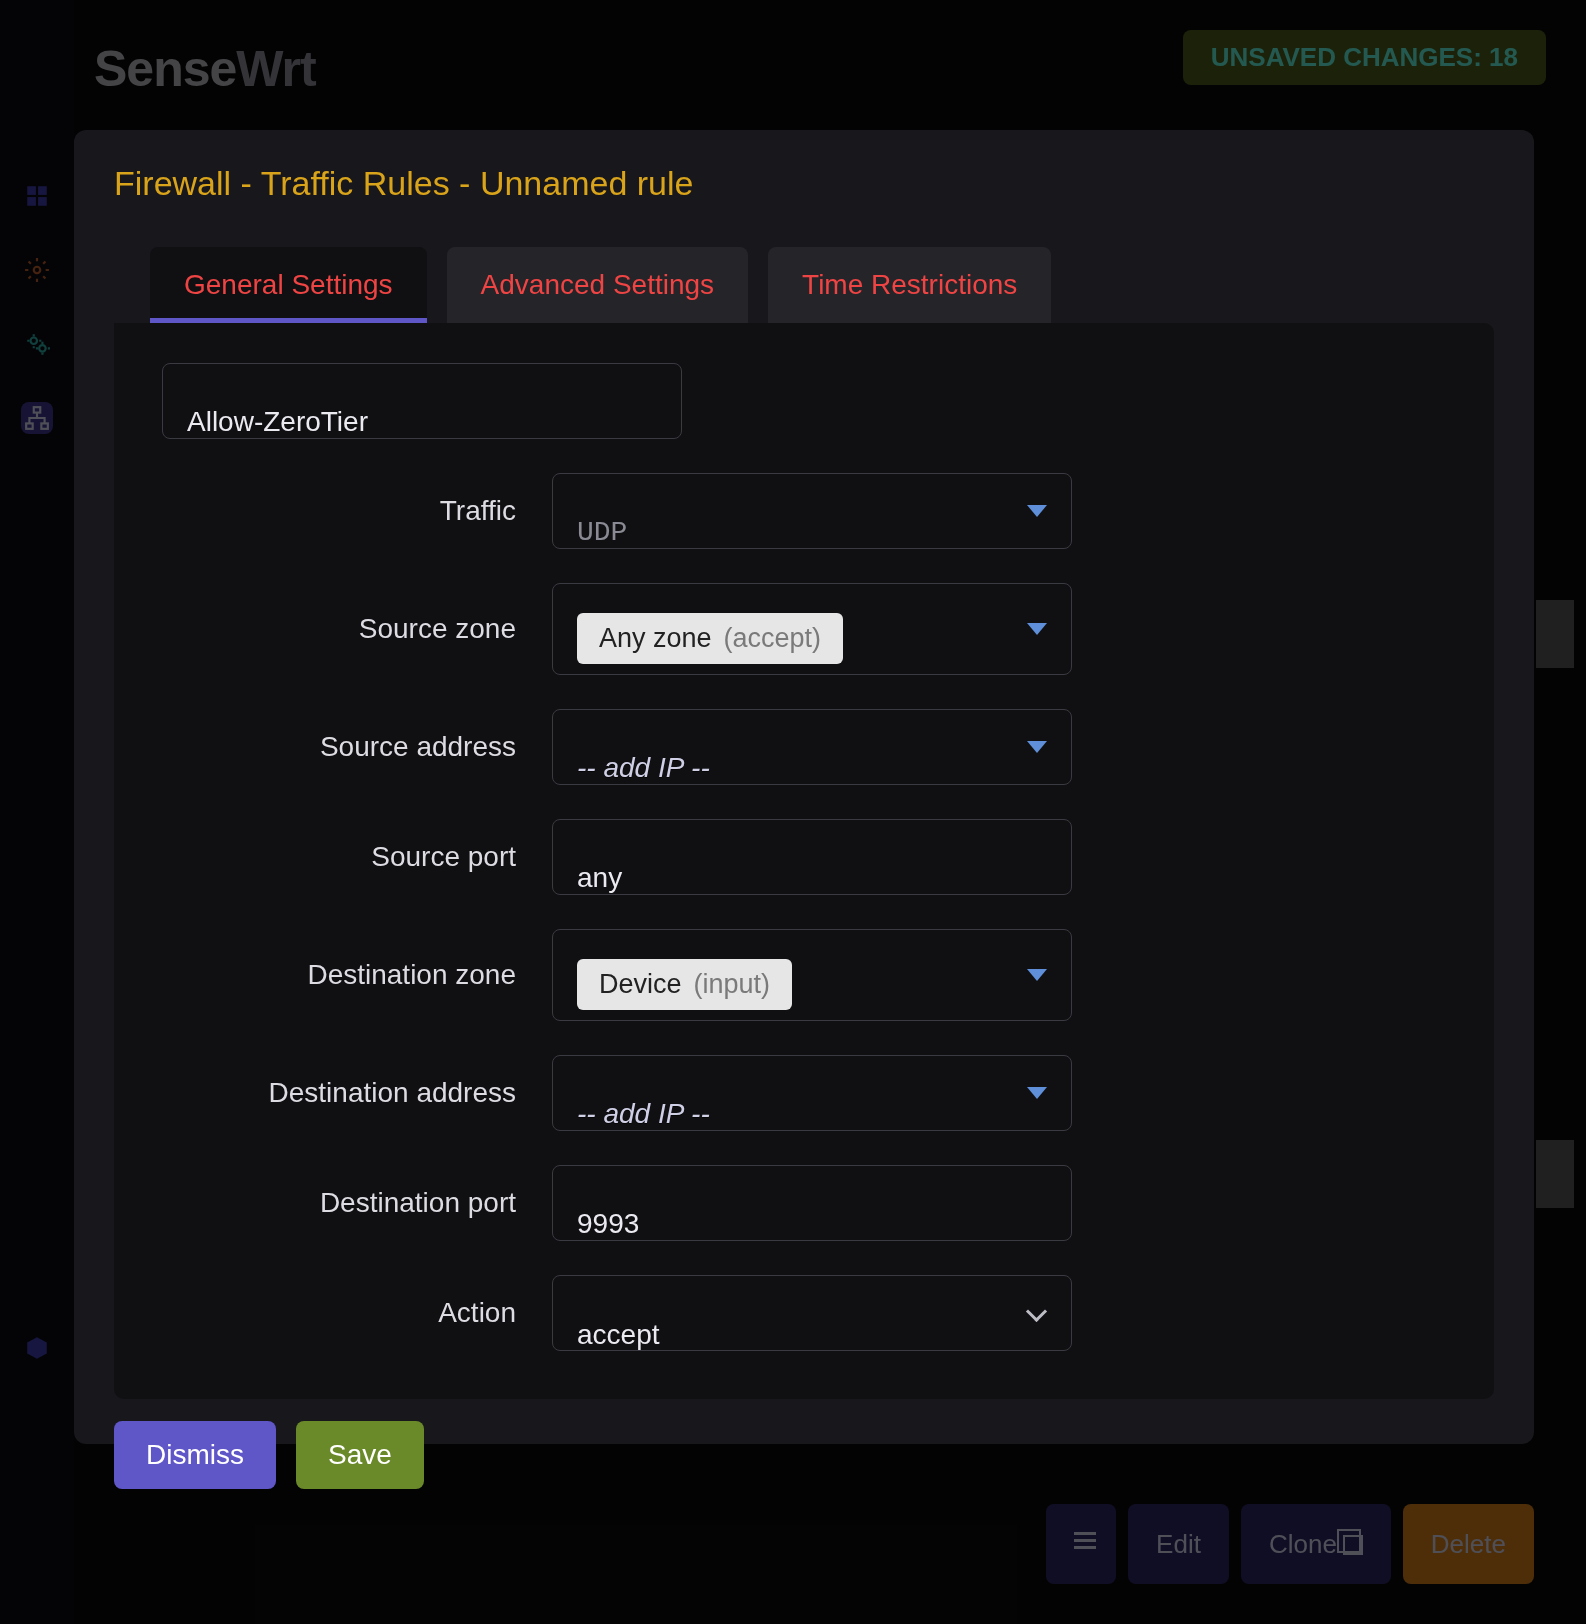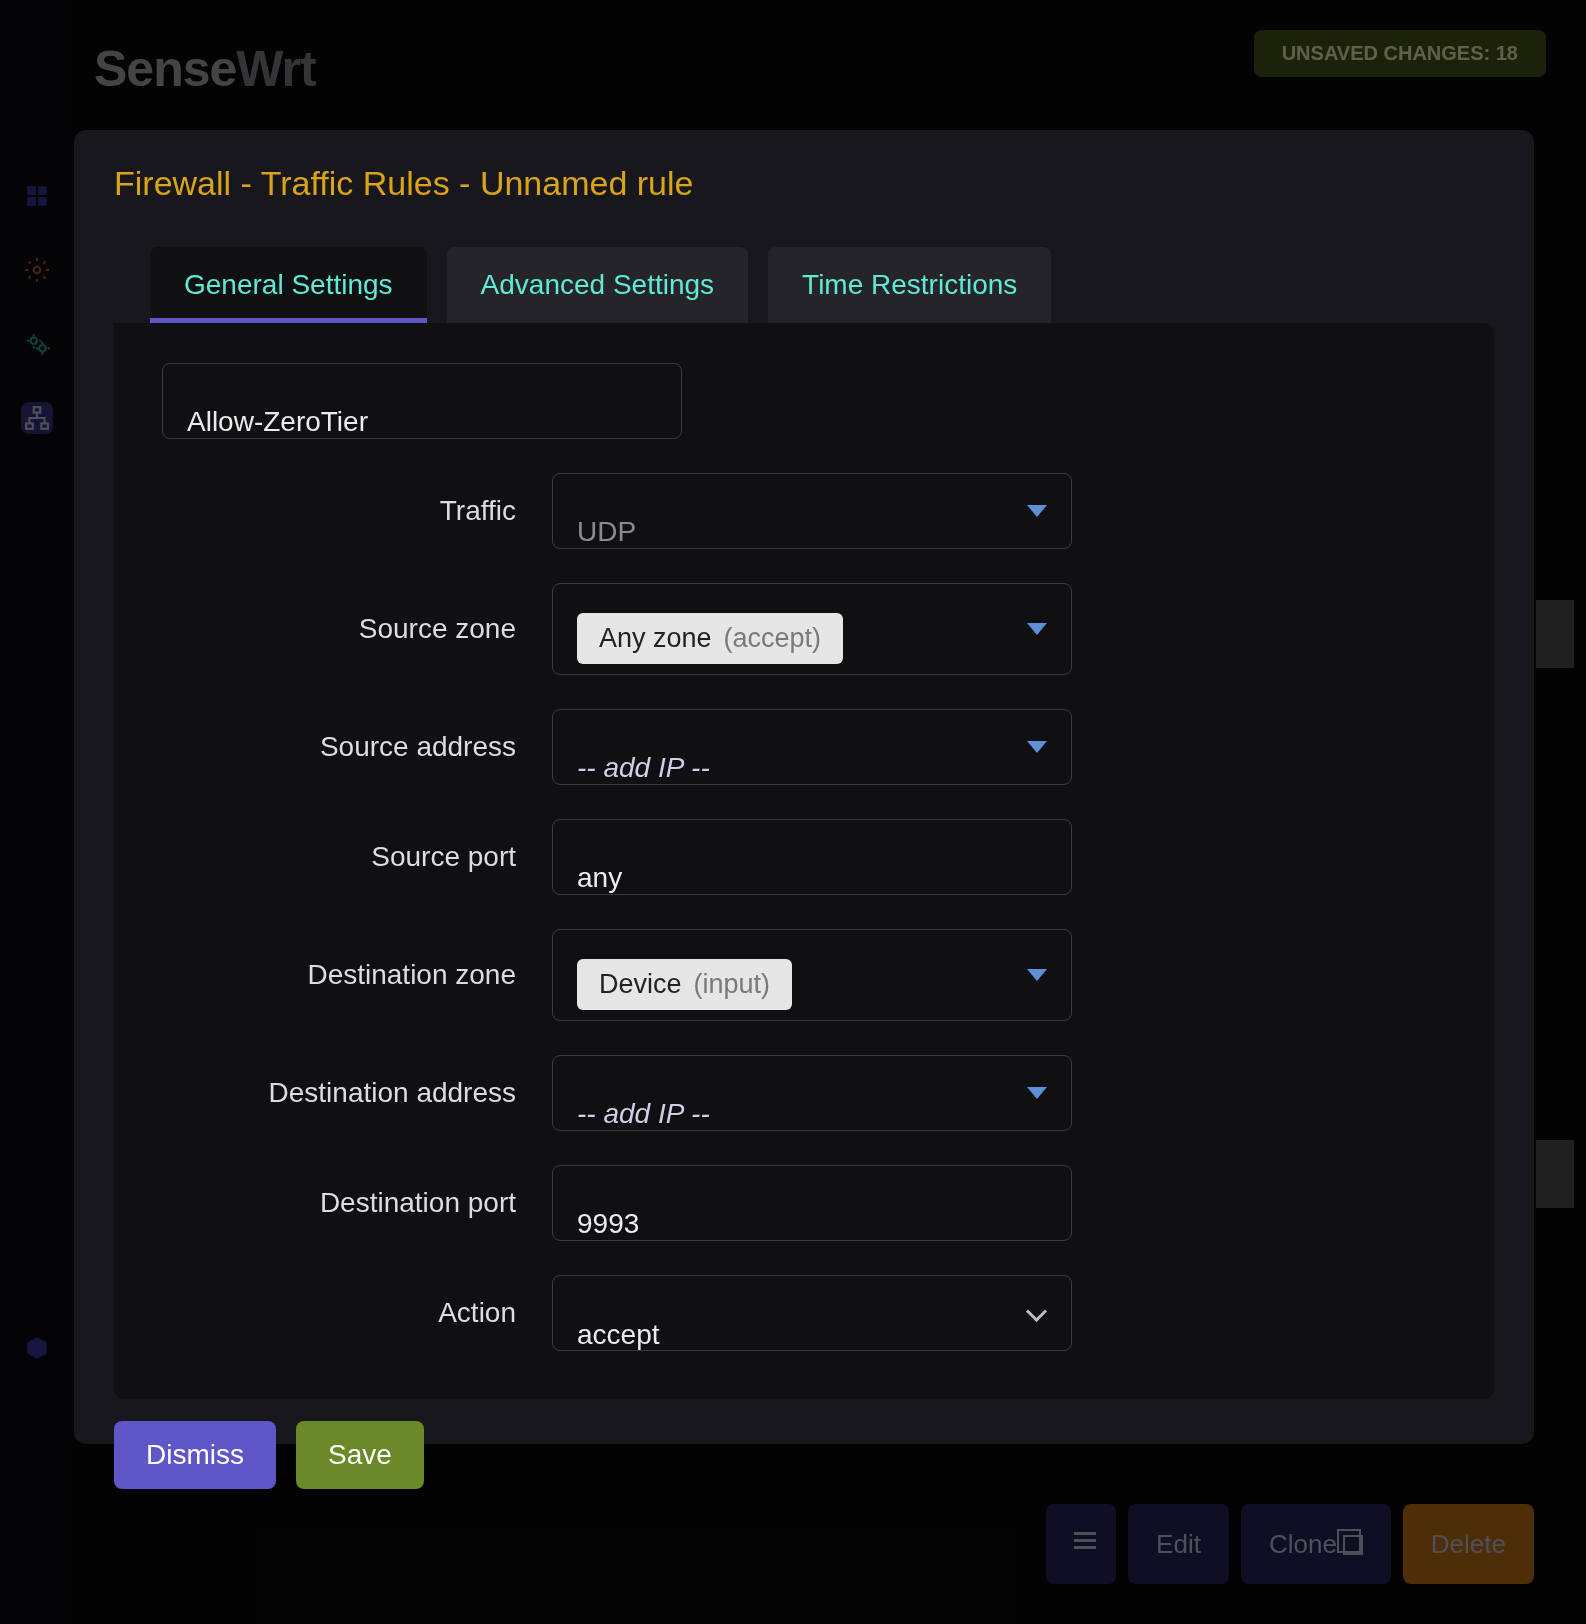--- a/index.html
+++ b/index.html
@@ -39,23 +39,23 @@
     position:relative;
   }
   .brand {
     position:absolute; top:40px; left:20px;
     font-size:50px; font-weight:700; letter-spacing:-1px;
     color:#8a8a94;
   }
   .brand b{ color:#b4b4bc; font-weight:800;}
   .unsaved-badge{
     position:absolute; top:30px; right:40px;
-    background:#4a5a1a; color:#fef9c3;
+    background:#4a5a1a; color:#5eead4;
     padding:12px 28px; border-radius:8px;
-    font-size:20px; font-weight:600;
+    font-size:26px; font-weight:600;
   }
   .row-actions{
     position:absolute; bottom:40px; right:52px;
     display:flex; gap:12px;
   }
   .row-actions button{
     border:none; border-radius:8px; padding:24px 28px;
     font-size:26px; color:#cfcfe6; cursor:pointer;
   }
   .btn-drag{ background:#2b2660; width:70px; padding:18px 0;}
@@ -86,21 +86,21 @@
     font-size:34px;
     font-weight:500;
     margin-bottom:44px;
   }
   .tabs{
     display:flex; gap:20px;
     margin-left:36px;
   }
   .tab{
     background:#242429;
-    color:#5eead4;
+    color:#ef4444;
     font-size:28px;
     padding:22px 34px;
     border-radius:8px 8px 0 0;
     cursor:pointer;
   }
   .tab.active{
     background:#101013;
     border-bottom:5px solid #5f56c7;
     padding-bottom:17px;
   }
@@ -143,21 +143,21 @@
   .control.dropdown .caret{
     content:"";
   }
   .caret{
     position:absolute; right:24px; top:50%; transform:translateY(-50%);
     width:0;height:0;
     border-left:10px solid transparent;
     border-right:10px solid transparent;
     border-top:12px solid #5f8fd8;
   }
-  .control.muted{ color:#8a8a94; }
+  .control.muted{ color:#8a8a94;font-family:Liberation Mono, monospace; }
   .placeholder-text{
     color:#cfcfe6;
     font-style:italic;
     text-shadow:0 1px 0 rgba(0,0,0,0.6);
   }
   .zone-chip{
     background:#e6e6e6;
     color:#222;
     border-radius:6px;
     padding:10px 22px;

